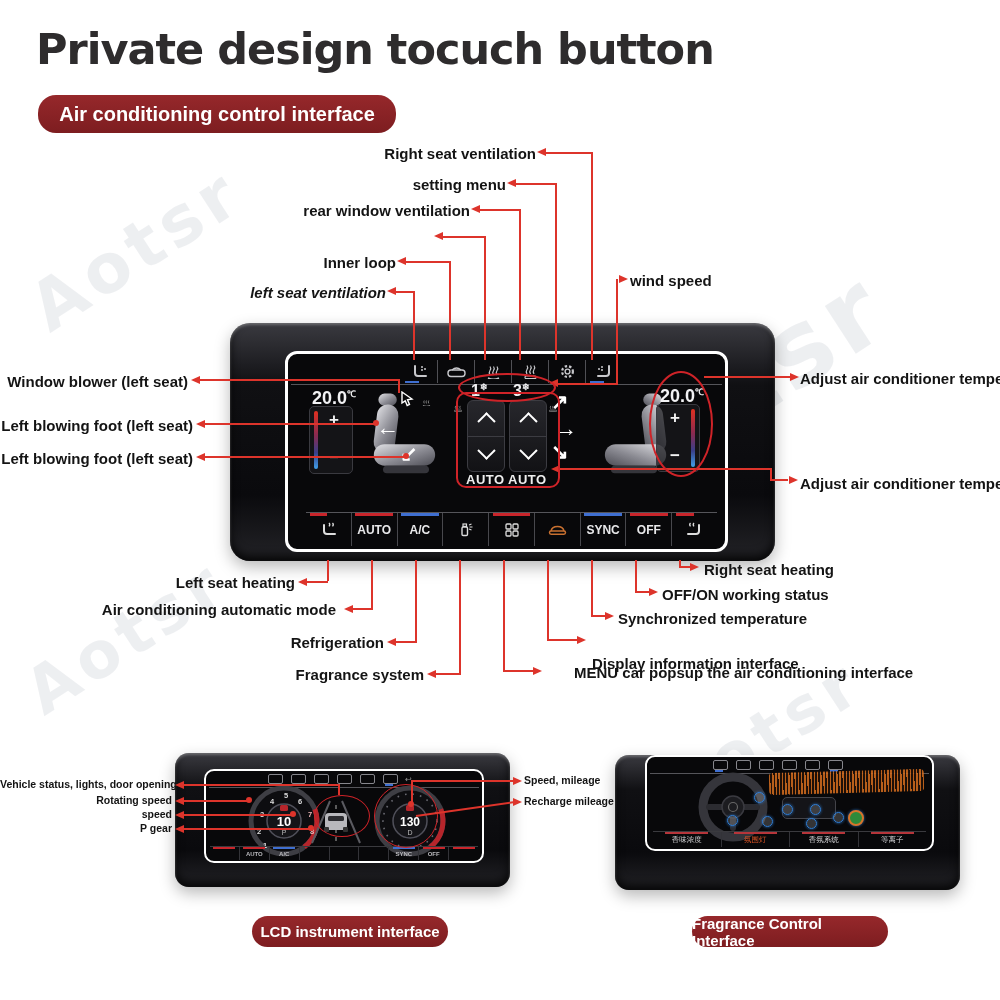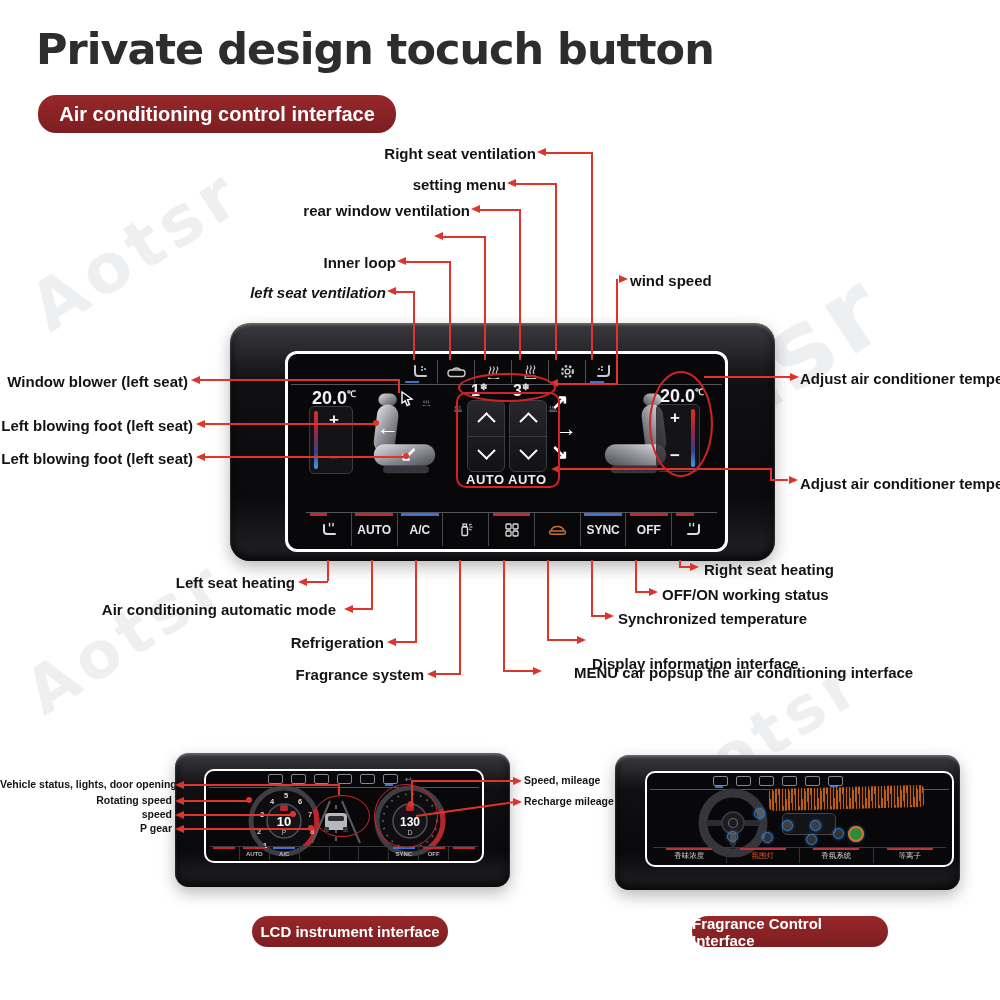--- a/index.html
+++ b/index.html
@@ -550,21 +550,21 @@
   <div class="arr-r" style="left:513px;top:777px;"></div>
   <div class="rl-h" style="left:413px;top:780px;width:100px;"></div>
   <div class="rl-v" style="left:411px;top:780px;height:24px;"></div>
   <div class="dot" style="left:408px;top:801px;"></div>
 
   <div class="lbl lbl-sm" style="left:524px;top:795px;">Recharge mileage</div>
   <div class="arr-r" style="left:513px;top:798px;"></div>
   <div class="rl-d" style="left:416px;top:815px;width:98px;transform:rotate(-8deg);"></div>
 
   <div class="bezel" style="left:615px;top:755px;width:345px;height:135px;border-radius:14px;">
-    <div class="frame thin" style="left:30px;top:16px;width:285px;height:92px;padding-left:20px;">
+    <div class="frame thin" style="left:30px;top:0;width:285px;height:92px;">
       <div class="ministrip" style="left:62px;top:3px;">
         <span class="mini-ico b"></span>
           <span class="mini-ico"></span>
           <span class="mini-ico"></span>
           <span class="mini-ico"></span>
           <span class="mini-ico"></span>
           <span class="mini-ico b"></span>
       </div>
       <div class="scr-hr" style="top:16px;"></div>
 

